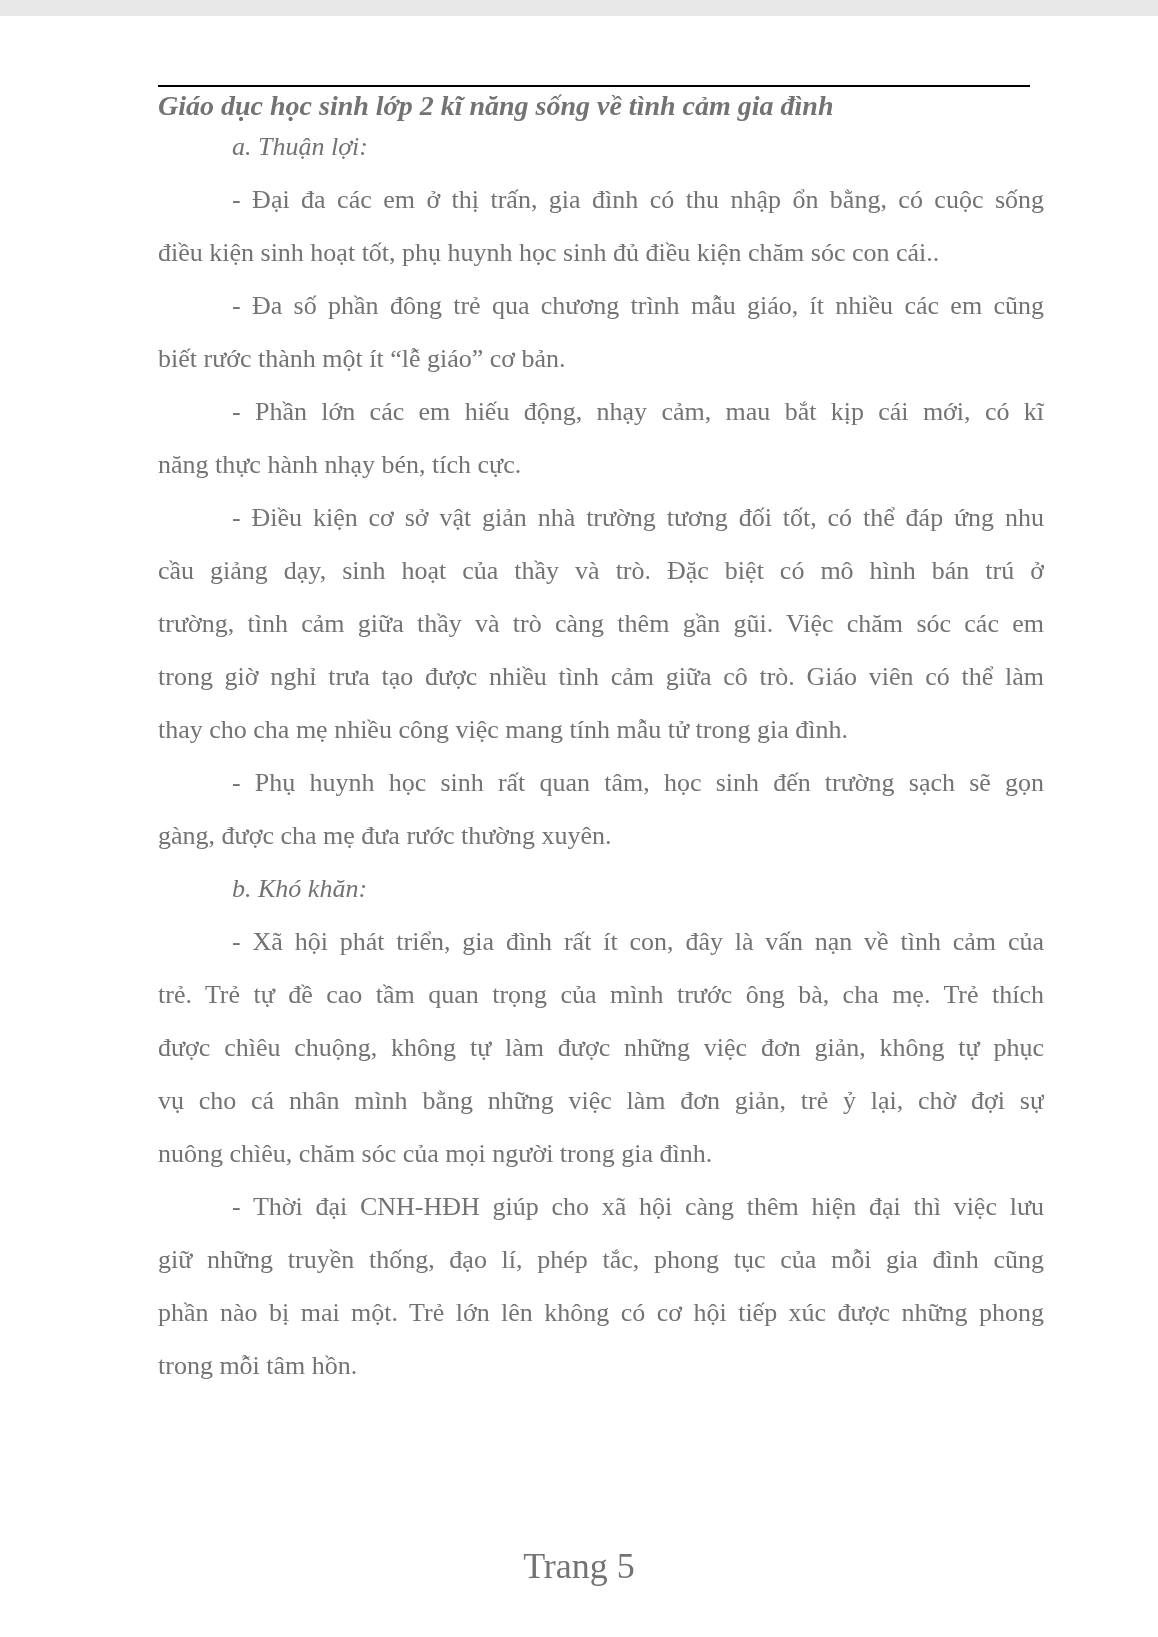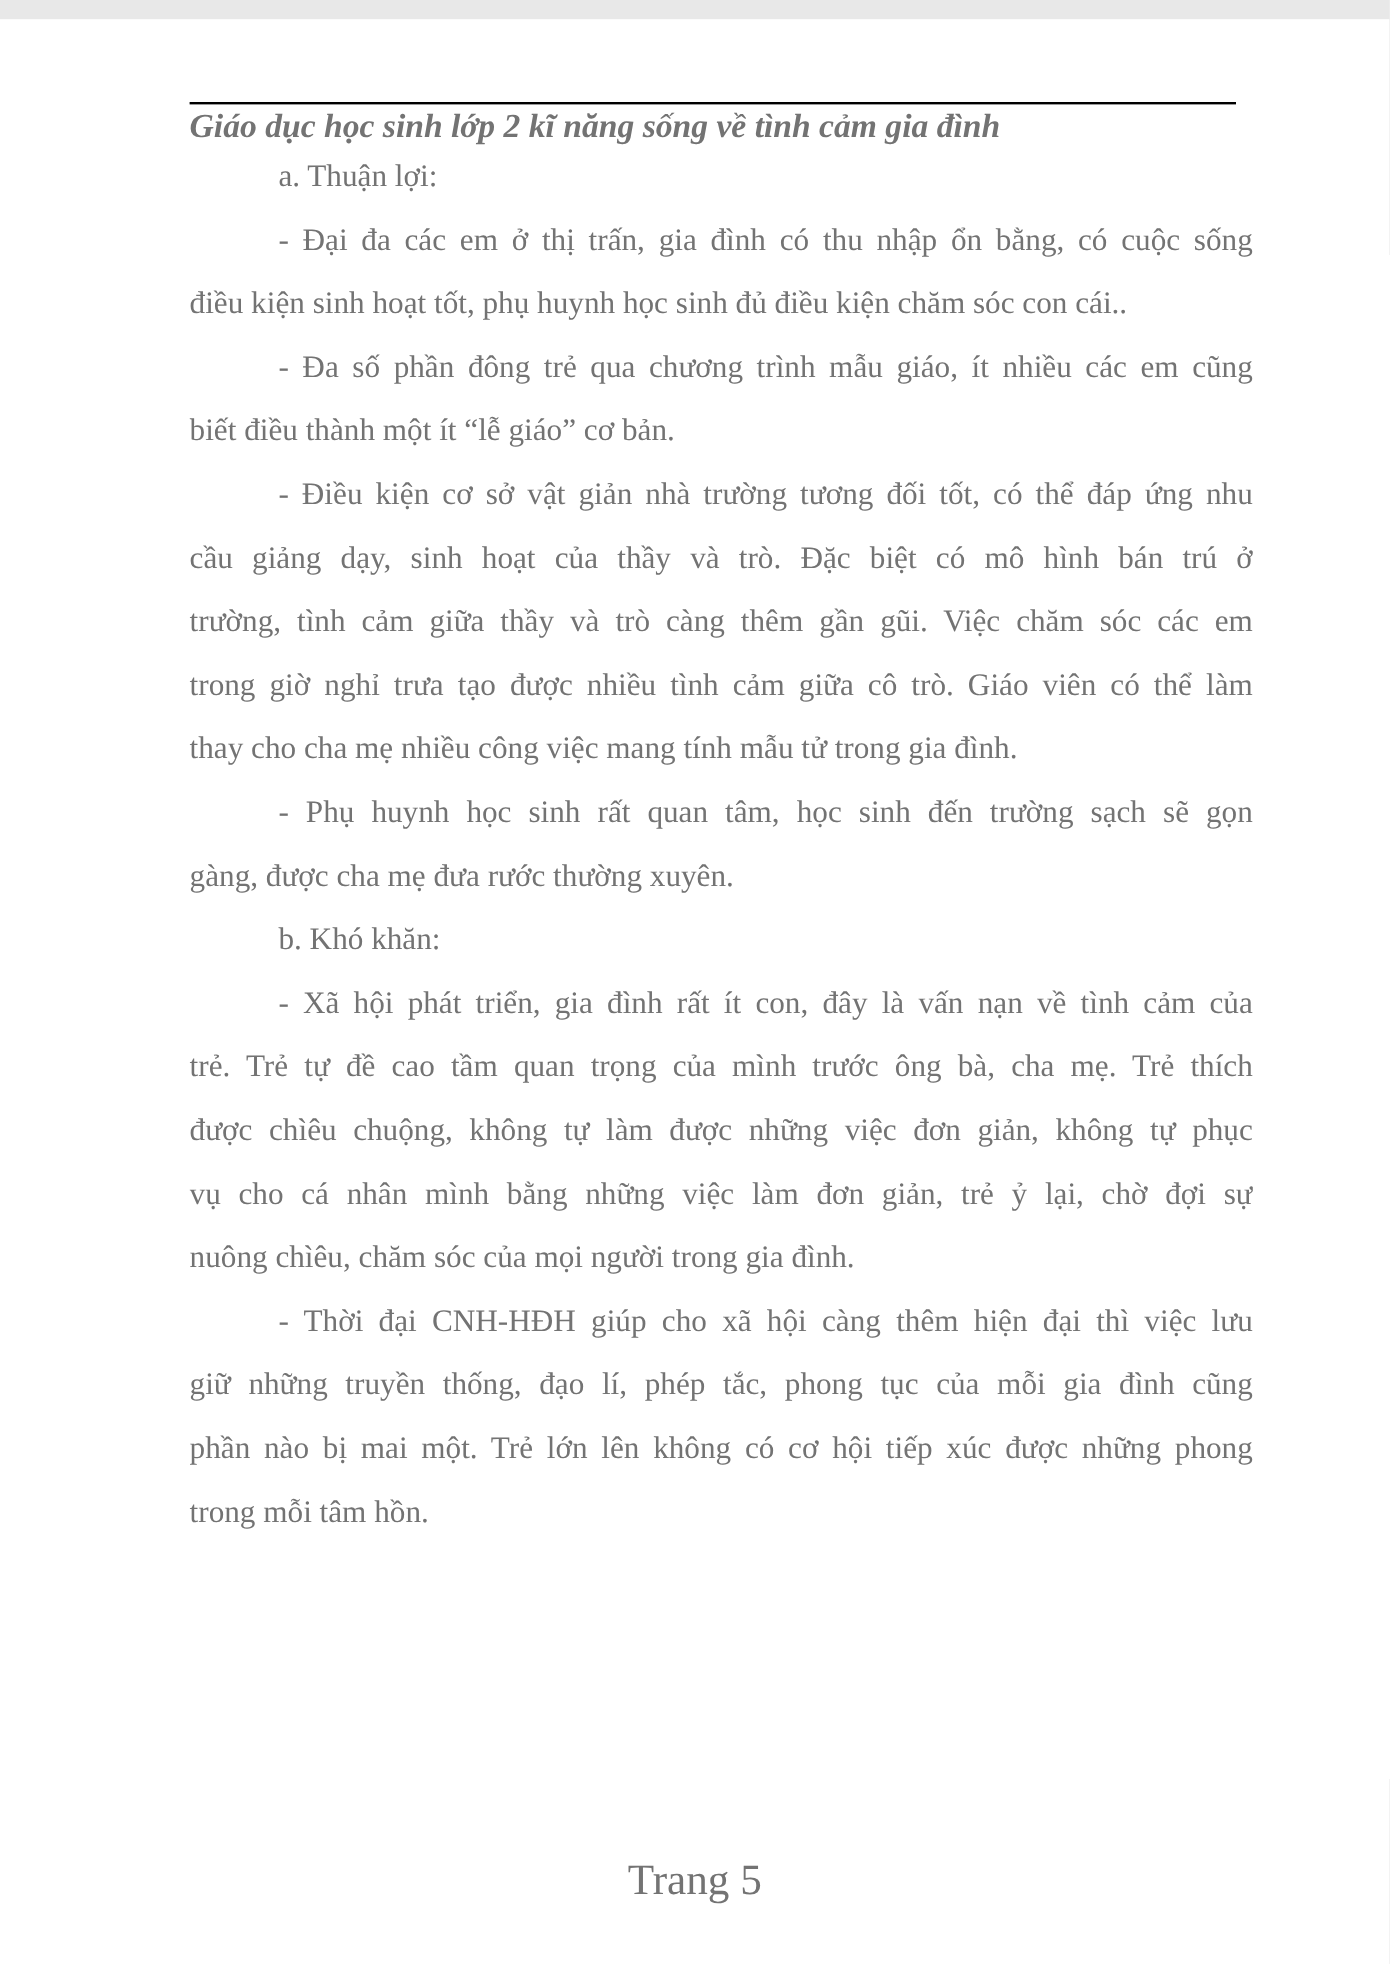--- a/index.html
+++ b/index.html
@@ -33,21 +33,21 @@
     white-space: nowrap;
   }
   .content {
     position: absolute;
     left: 158px;
     top: 104px;
     width: 886px;
     font-size: 26px;
   }
   .para { margin: 0; padding: 0; }
-  .para.italic { }
+  .para.italic { font-style: italic; }
   .line {
     height: 53px;
     line-height: 53px;
     text-align: justify;
     text-align-last: justify;
     white-space: normal;
     overflow: hidden;
   }
   .line.end {
     text-align-last: left;
@@ -75,21 +75,25 @@
   <div class="content" id="content">
       <div class="para italic indent">
         <div class="line first end">a. Thuận lợi:</div>
       </div>
       <div class="para indent">
         <div class="line first">- Đại đa các em ở thị trấn, gia đình có thu nhập ổn bằng, có cuộc sống</div>
         <div class="line end">điều kiện sinh hoạt tốt, phụ huynh học sinh đủ điều kiện chăm sóc con cái..</div>
       </div>
       <div class="para indent">
         <div class="line first">- Đa số phần đông trẻ qua chương trình mẫu giáo, ít nhiều các em cũng</div>
-        <div class="line end">biết điều thành một ít “lễ giáo” cơ bản.</div>
+        <div class="line end">biết rước thành một ít “lễ giáo” cơ bản.</div>
+      </div>
+      <div class="para indent">
+        <div class="line first">- Phần lớn các em hiếu động, nhạy cảm, mau bắt kịp cái mới, có kĩ</div>
+        <div class="line end">năng thực hành nhạy bén, tích cực.</div>
       </div>
       <div class="para indent">
         <div class="line first">- Điều kiện cơ sở vật giản nhà trường tương đối tốt, có thể đáp ứng nhu</div>
         <div class="line">cầu giảng dạy, sinh hoạt của thầy và trò. Đặc biệt có mô hình bán trú ở</div>
         <div class="line">trường, tình cảm giữa thầy và trò càng thêm gần gũi. Việc chăm sóc các em</div>
         <div class="line">trong giờ nghỉ trưa tạo được nhiều tình cảm giữa cô trò. Giáo viên có thể làm</div>
         <div class="line end">thay cho cha mẹ nhiều công việc mang tính mẫu tử trong gia đình.</div>
       </div>
       <div class="para indent">
         <div class="line first">- Phụ huynh học sinh rất quan tâm, học sinh đến trường sạch sẽ gọn</div>

